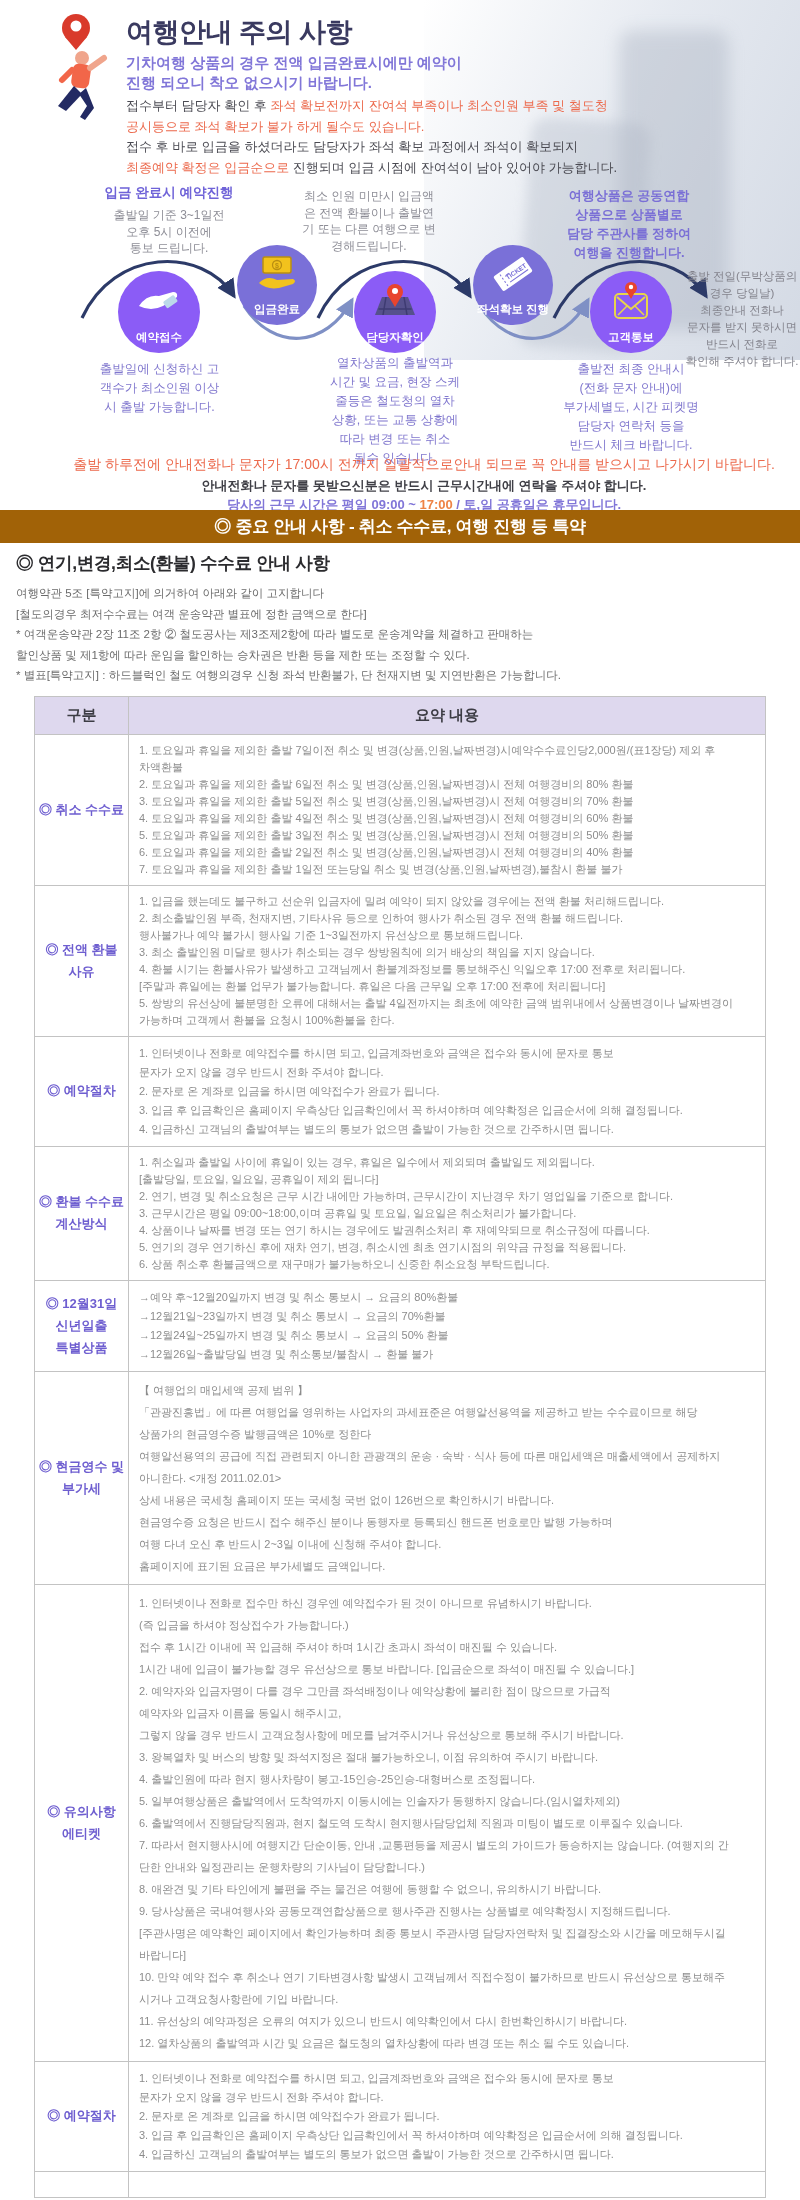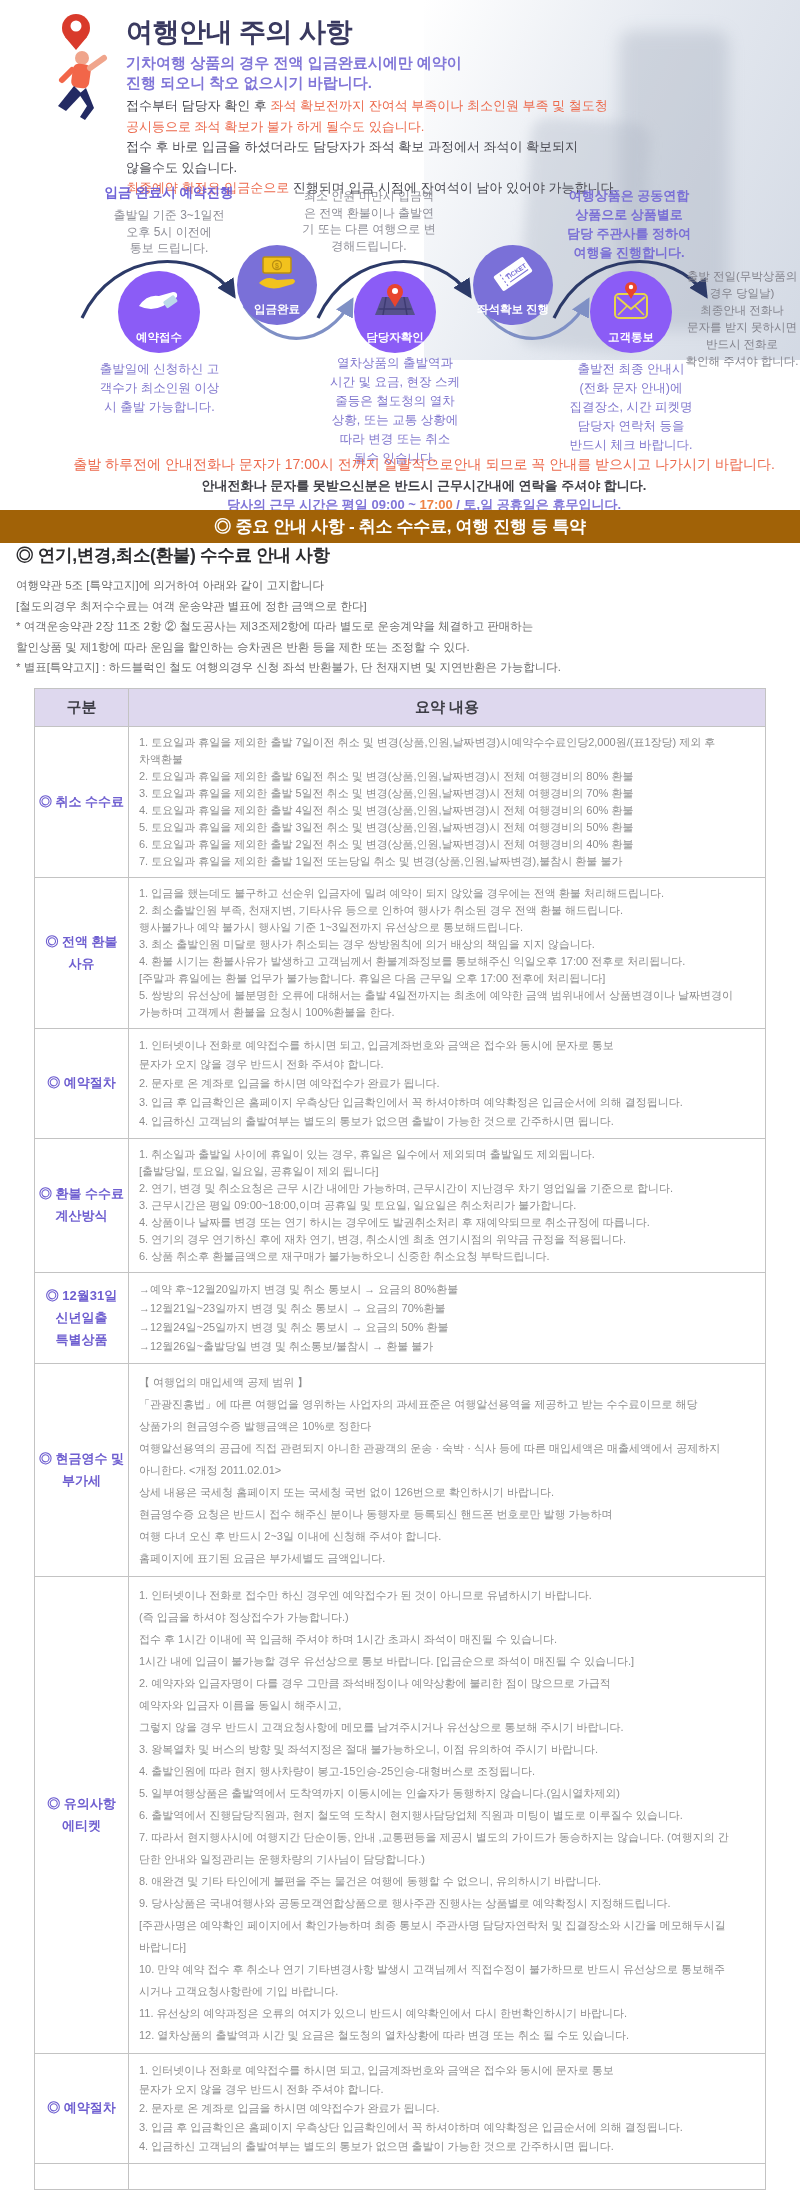--- a/index.html
+++ b/index.html
@@ -51,21 +51,21 @@
   .warn { position:absolute; width:800px; text-align:center; z-index:3; }
   .warn1 { top:456px; font-size:14px; font-weight:normal; color:#ec6a4d; }
   .warn2 { top:477px; font-size:13px; color:#3f3f46; font-weight:bold; }
   .warn3 { top:496px; font-size:13px; color:#8176d8; font-weight:bold; }
 
   
   .banner { width:800px; height:33px; background:#a16207; color:#ffffff; font-size:17px; font-weight:bold;
             display:flex; align-items:center; justify-content:center; letter-spacing:-0.3px; }
 
   
-  .section { padding:0 16px 0 16px; }
+  .section { padding:8px 16px 0 16px; }
   .section-heading { font-size:17.5px; font-weight:bold; color:#2b2b2e; margin-bottom:8px; letter-spacing:-0.3px; }
   .section-para { font-size:11.5px; color:#6b6b6b; line-height:20.5px; white-space:pre-line; }
 
   
   .tbl { display:table; width:732px; margin:10px auto 0 auto; border-collapse:collapse; border-top:1px solid #8f8f8f; }
   .trow { display:table-row; }
   .tcell { display:table-cell; border:1px solid #c3c3c3; vertical-align:middle; }
   .th { background:#ded8ee; text-align:center; font-size:15px; font-weight:bold; color:#3c3c44; padding:9px 6px; }
   .cat { width:94px; text-align:center; font-size:13px; font-weight:bold; color:#6e5ed0; white-space:pre-line; line-height:22px; padding:6px 2px; }
   .content { padding:7px 10px; }
@@ -111,21 +111,20 @@
     <path d="M34 60 L24 70" stroke="#f26649" stroke-width="6" stroke-linecap="round"></path>
   </svg>
 
   <div class="page-title">여행안내 주의 사항</div>
   <div class="subtitle">기차여행 상품의 경우 전액 입금완료시에만 예약이
 진행 되오니 착오 없으시기 바랍니다.</div>
   <div class="intro">
       <div><span class="seg-n">접수부터 담당자 확인 후 </span><span class="seg-r">좌석 확보전까지 잔여석 부족이나 최소인원 부족 및 철도청</span></div>
       <div><span class="seg-r">공시등으로 좌석 확보가 불가 하게 될수도 있습니다.</span></div>
       <div><span class="seg-n">접수 후 바로 입금을 하셨더라도 담당자가 좌석 확보 과정에서 좌석이 확보되지</span></div>
-      <div><span class="seg-n">않을수도 있습니다.</span></div>
       <div><span class="seg-r">최종예약 확정은 입금순으로 </span><span class="seg-n">진행되며 입금 시점에 잔여석이 남아 있어야 가능합니다.</span></div>
     </div>
 
   <div class="col-note col1">
     <div class="col-title">입금 완료시 예약진행</div>
     <div class="col-body">출발일 기준 3~1일전
 오후 5시 이전에
 통보 드립니다.</div>
   </div>
   <div class="col-note col2">
@@ -204,21 +203,21 @@
 객수가 최소인원 이상
 시 출발 가능합니다.</div>
   <div class="caption cap2">열차상품의 출발역과
 시간 및 요금, 현장 스케
 줄등은 철도청의 열차
 상황, 또는 교통 상황에
 따라 변경 또는 취소
 될수 있습니다.</div>
   <div class="caption cap3">출발전 최종 안내시
 (전화 문자 안내)에
-집결장소, 시간 피켓명
+부가세별도, 시간 피켓명
 담당자 연락처 등을
 반드시 체크 바랍니다.</div>
   <div class="cap-right">출발 전일(무박상품의
 경우 당일날)
 최종안내 전화나
 문자를 받지 못하시면
 반드시 전화로
 확인해 주셔야 합니다.</div>
 
   <div class="warn warn1">출발 하루전에 안내전화나 문자가 17:00시 전까지 일괄적으로안내 되므로 꼭 안내를 받으시고 나가시기 바랍니다.</div>

